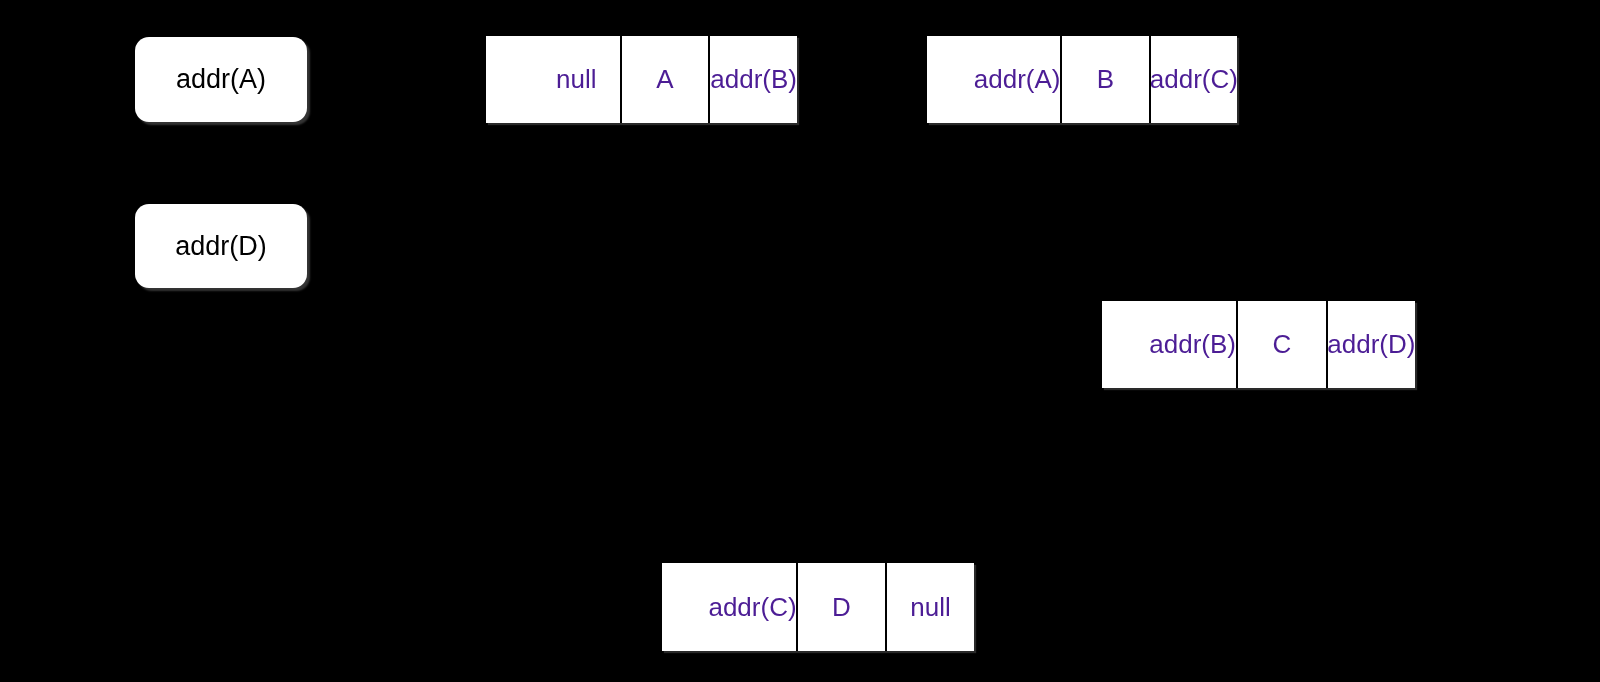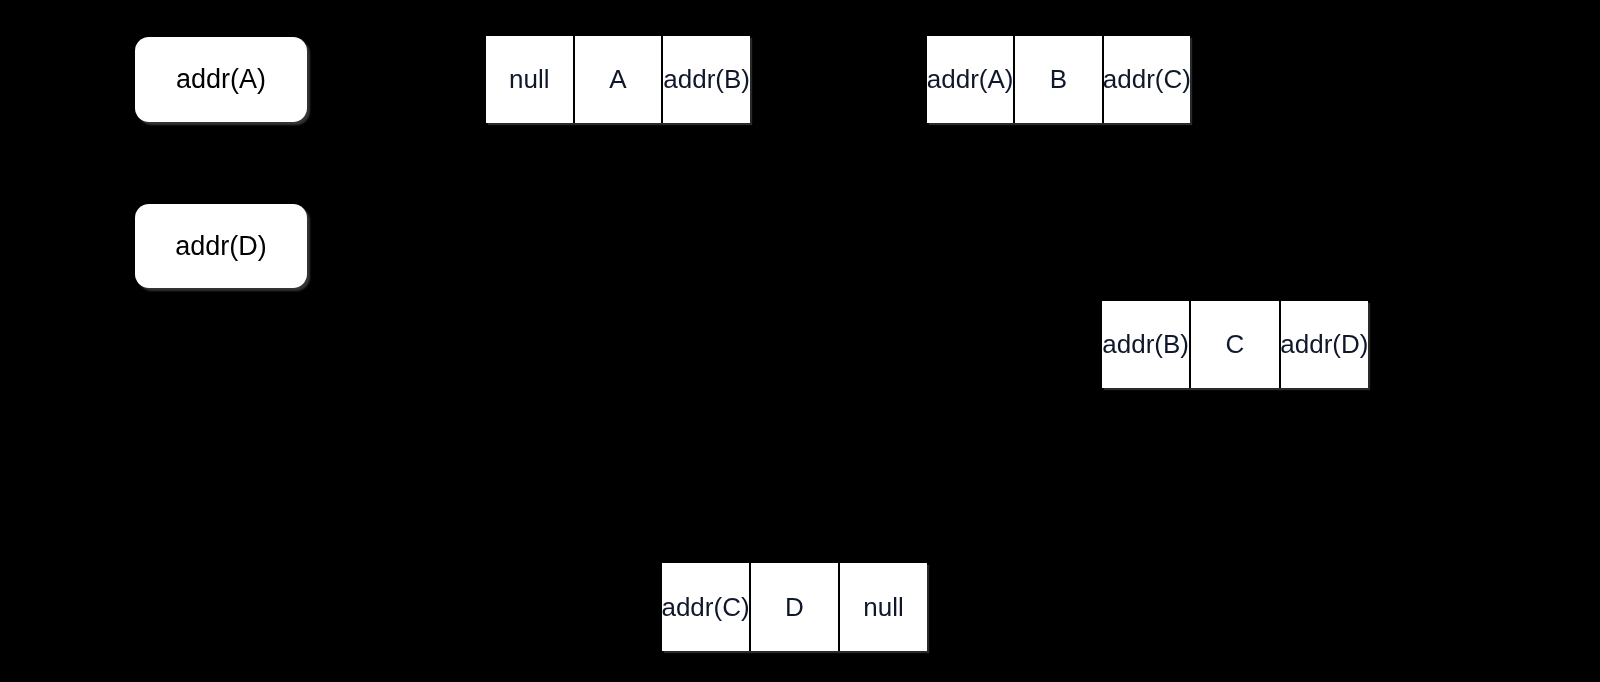--- a/index.html
+++ b/index.html
@@ -32,22 +32,23 @@
   }
   .pointer-head { left: 135px; top: 37px;  width: 172px; height: 85px; }
   .pointer-tail { left: 135px; top: 204px; width: 172px; height: 84px; }
 
   
   .node {
     position: absolute;
     background: #ffffff;
     box-shadow: 2px 2px 1px rgba(140,140,140,0.3);
     display: flex;
-    color: #0f172a;
+    color: #4c1d95;
     font-size: 26px;
+    padding-left: 47px;
   }
   .node-a { left: 486px;  top: 36px;  width: 264px; height: 87px; }
   .node-b { left: 927px;  top: 36px;  width: 263px; height: 87px; }
   .node-c { left: 1102px; top: 301px; width: 266px; height: 87px; }
   .node-d { left: 662px;  top: 563px; width: 265px; height: 88px; }
 
   .cell {
     flex: 1 1 0;
     min-width: 0;
     display: flex;

